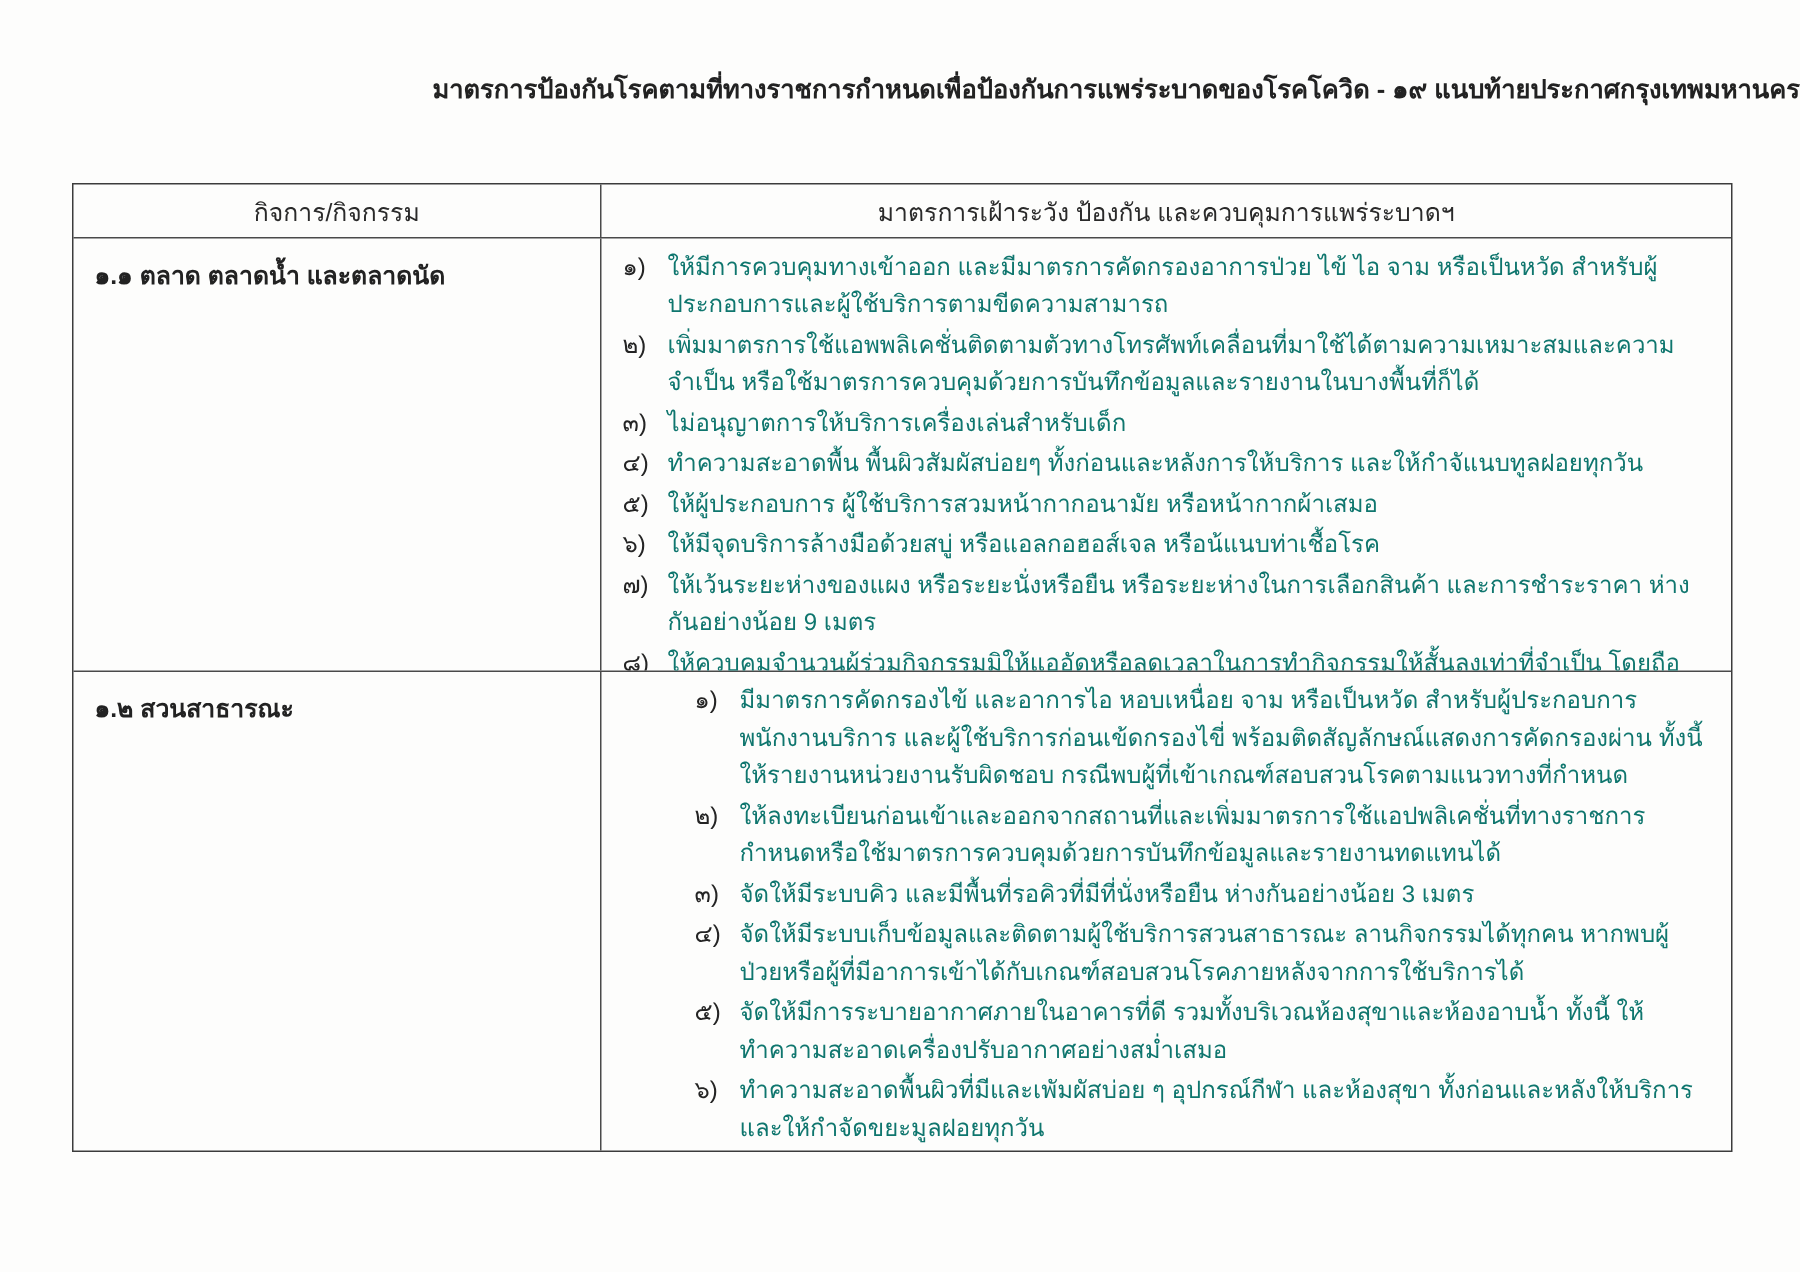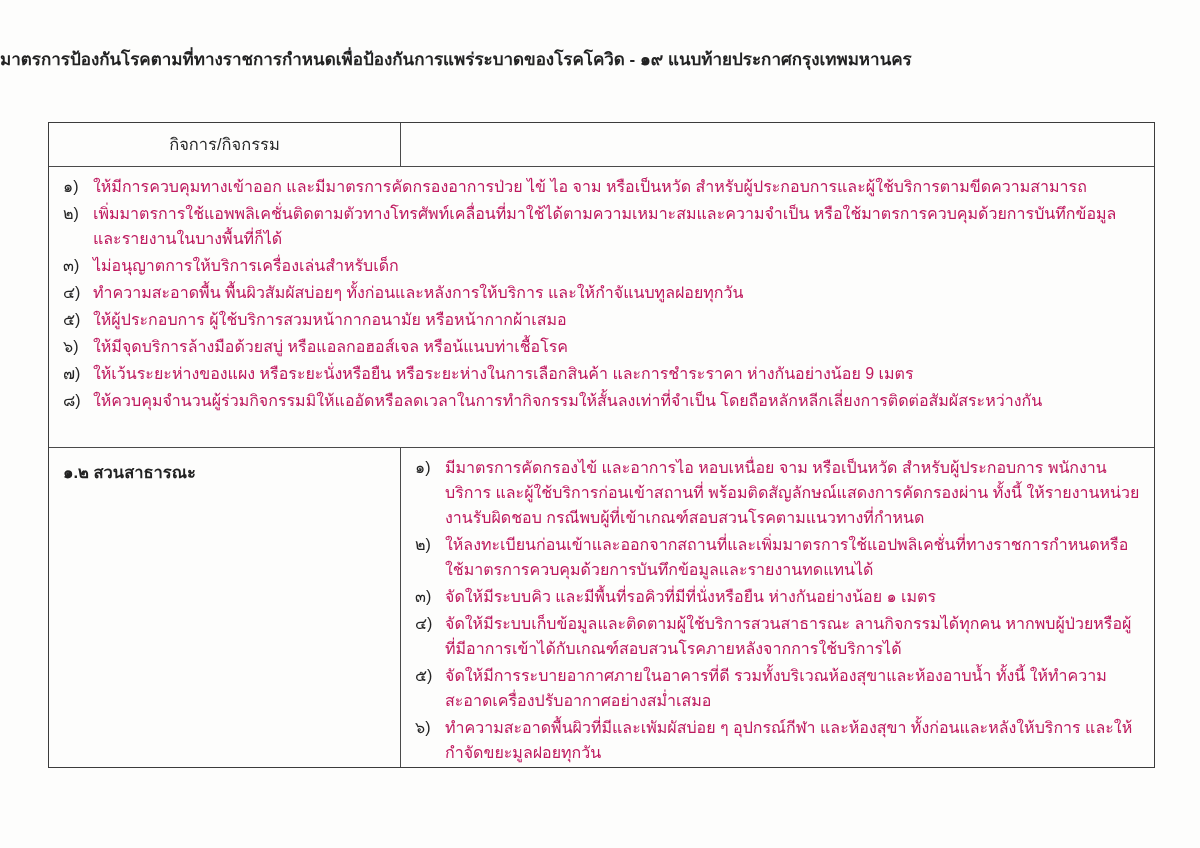--- a/index.html
+++ b/index.html
@@ -16,21 +16,21 @@
     position: relative;
     width: 1200px;
     height: 848px;
     background: #fdfdfc;
   }
   .doc-title {
     position: absolute;
     top: 46px;
     left: 0;
     width: 1200px;
-    text-align: left;
+    text-align: right;
     font-weight: bold;
     font-size: 17px;
     line-height: 27px;
     color: #222222;
   }
   .measures-table {
     position: absolute;
     left: 48px;
     top: 122px;
     width: 1107px;
@@ -40,21 +40,21 @@
     display: flex;
     flex-direction: column;
     background: #fdfdfc;
   }
   .t-row {
     display: flex;
     flex-direction: row;
     box-sizing: border-box;
     border-bottom: 1px solid #4a4a4a;
   }
-  .t-row:last-child { border-bottom: none; }
+  .t-row:last-child { border-bottom: none; gap: 48px; }
   .t-row.header { height: 45px; }
   .t-row.row1 { height: 289px; }
   .t-row.row2 { flex: 1; }
   .cell {
     box-sizing: border-box;
     overflow: hidden;
   }
   .cell.col-activity {
     width: 352px;
     border-right: 1px solid #4a4a4a;
@@ -88,39 +88,43 @@
   }
   .measure-num {
     flex: 0 0 30px;
     text-align: left;
     padding-left: 4px;
     color: #242424;
   }
   .measure-text {
     flex: 1;
     padding-right: 6px;
-    color: #be185d;
+    color: #0f766e;
   }
 </style>
 </head>
 <body>
 
 <div class="page">
 
   <div class="doc-title">
     <div>มาตรการป้องกันโรคตามที่ทางราชการกำหนดเพื่อป้องกันการแพร่ระบาดของโรคโควิด - ๑๙ แนบท้ายประกาศกรุงเทพมหานคร</div>
   </div>
 
   <div class="measures-table">
 
     <div class="t-row header">
       <div class="cell col-activity">กิจการ/กิจกรรม</div>
+      <div class="cell col-measures">มาตรการเฝ้าระวัง ป้องกัน และควบคุมการแพร่ระบาดฯ</div>
     </div>
 
     <div class="t-row row1">
+      <div class="cell col-activity">
+        <span class="activity-label">๑.๑ ตลาด ตลาดน้ำ และตลาดนัด</span>
+      </div>
       <div class="cell col-measures">
         <div class="measure-item">
           <span class="measure-num">๑)</span>
           <span class="measure-text">ให้มีการควบคุมทางเข้าออก และมีมาตรการคัดกรองอาการป่วย ไข้ ไอ จาม หรือเป็นหวัด สำหรับผู้ประกอบการและผู้ใช้บริการตามขีดความสามารถ</span>
         </div>
         <div class="measure-item">
           <span class="measure-num">๒)</span>
           <span class="measure-text">เพิ่มมาตรการใช้แอพพลิเคชั่นติดตามตัวทางโทรศัพท์เคลื่อนที่มาใช้ได้ตามความเหมาะสมและความจำเป็น หรือใช้มาตรการควบคุมด้วยการบันทึกข้อมูลและรายงานในบางพื้นที่ก็ได้</span>
         </div>
         <div class="measure-item">
@@ -150,29 +154,29 @@
       </div>
     </div>
 
     <div class="t-row row2">
       <div class="cell col-activity">
         <span class="activity-label">๑.๒ สวนสาธารณะ</span>
       </div>
       <div class="cell col-measures">
         <div class="measure-item">
           <span class="measure-num">๑)</span>
-          <span class="measure-text">มีมาตรการคัดกรองไข้ และอาการไอ หอบเหนื่อย จาม หรือเป็นหวัด สำหรับผู้ประกอบการ พนักงานบริการ และผู้ใช้บริการก่อนเข้าสถานที่ พร้อมติดสัญลักษณ์แสดงการคัดกรองผ่าน ทั้งนี้ ให้รายงานหน่วยงานรับผิดชอบ กรณีพบผู้ที่เข้าเกณฑ์สอบสวนโรคตามแนวทางที่กำหนด</span>
+          <span class="measure-text">มีมาตรการคัดกรองไข้ และอาการไอ หอบเหนื่อย จาม หรือเป็นหวัด สำหรับผู้ประกอบการ พนักงานบริการ และผู้ใช้บริการก่อนเข้ดกรองไขี่ พร้อมติดสัญลักษณ์แสดงการคัดกรองผ่าน ทั้งนี้ ให้รายงานหน่วยงานรับผิดชอบ กรณีพบผู้ที่เข้าเกณฑ์สอบสวนโรคตามแนวทางที่กำหนด</span>
         </div>
         <div class="measure-item">
           <span class="measure-num">๒)</span>
           <span class="measure-text">ให้ลงทะเบียนก่อนเข้าและออกจากสถานที่และเพิ่มมาตรการใช้แอปพลิเคชั่นที่ทางราชการกำหนดหรือใช้มาตรการควบคุมด้วยการบันทึกข้อมูลและรายงานทดแทนได้</span>
         </div>
         <div class="measure-item">
           <span class="measure-num">๓)</span>
-          <span class="measure-text">จัดให้มีระบบคิว และมีพื้นที่รอคิวที่มีที่นั่งหรือยืน ห่างกันอย่างน้อย ๑ เมตร</span>
+          <span class="measure-text">จัดให้มีระบบคิว และมีพื้นที่รอคิวที่มีที่นั่งหรือยืน ห่างกันอย่างน้อย 3 เมตร</span>
         </div>
         <div class="measure-item">
           <span class="measure-num">๔)</span>
           <span class="measure-text">จัดให้มีระบบเก็บข้อมูลและติดตามผู้ใช้บริการสวนสาธารณะ ลานกิจกรรมได้ทุกคน หากพบผู้ป่วยหรือผู้ที่มีอาการเข้าได้กับเกณฑ์สอบสวนโรคภายหลังจากการใช้บริการได้</span>
         </div>
         <div class="measure-item">
           <span class="measure-num">๕)</span>
           <span class="measure-text">จัดให้มีการระบายอากาศภายในอาคารที่ดี รวมทั้งบริเวณห้องสุขาและห้องอาบน้ำ ทั้งนี้ ให้ทำความสะอาดเครื่องปรับอากาศอย่างสม่ำเสมอ</span>
         </div>
         <div class="measure-item">

